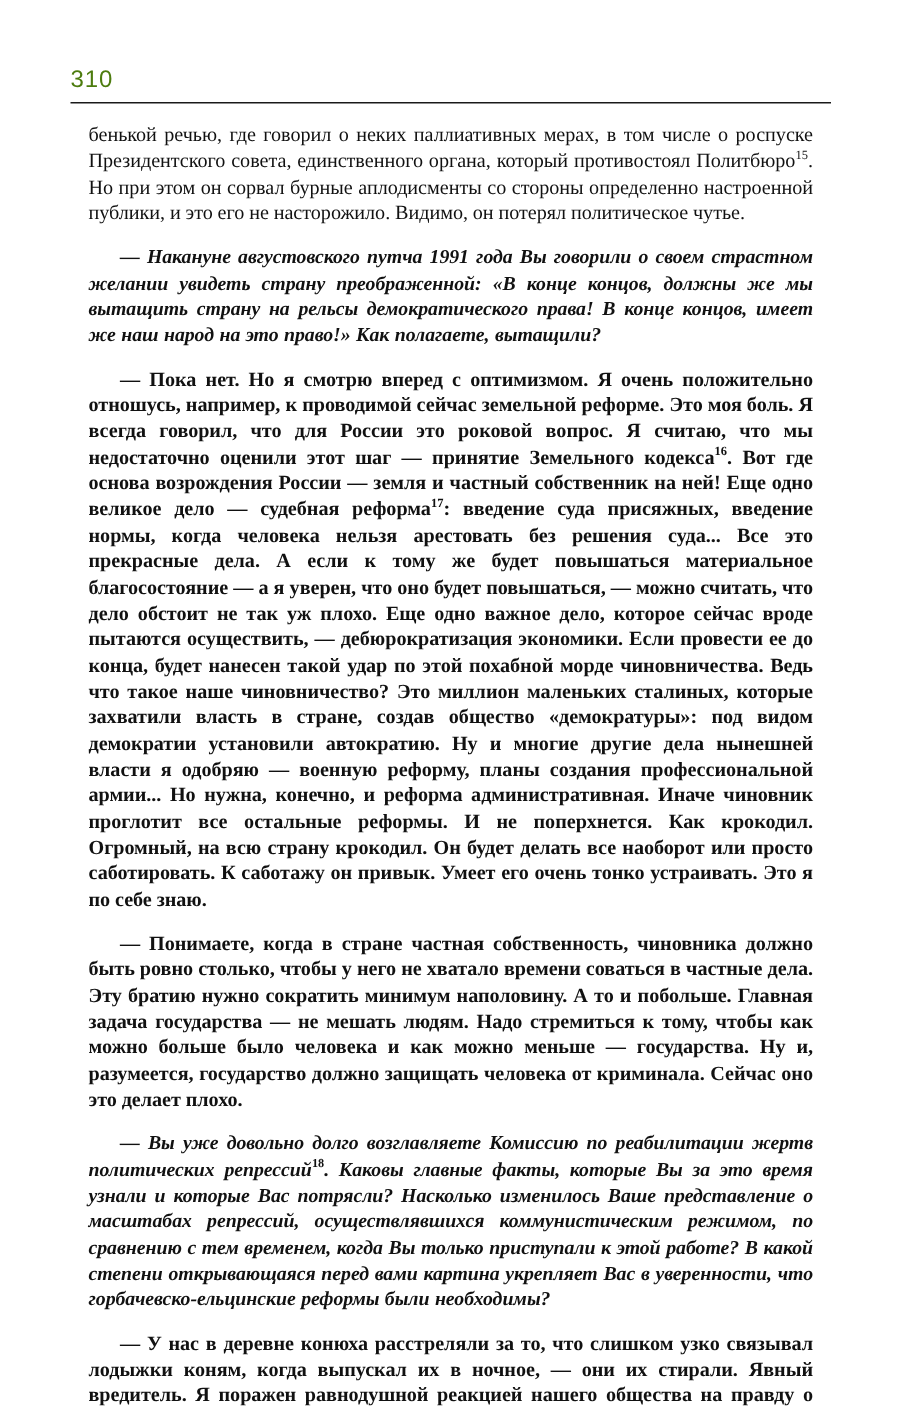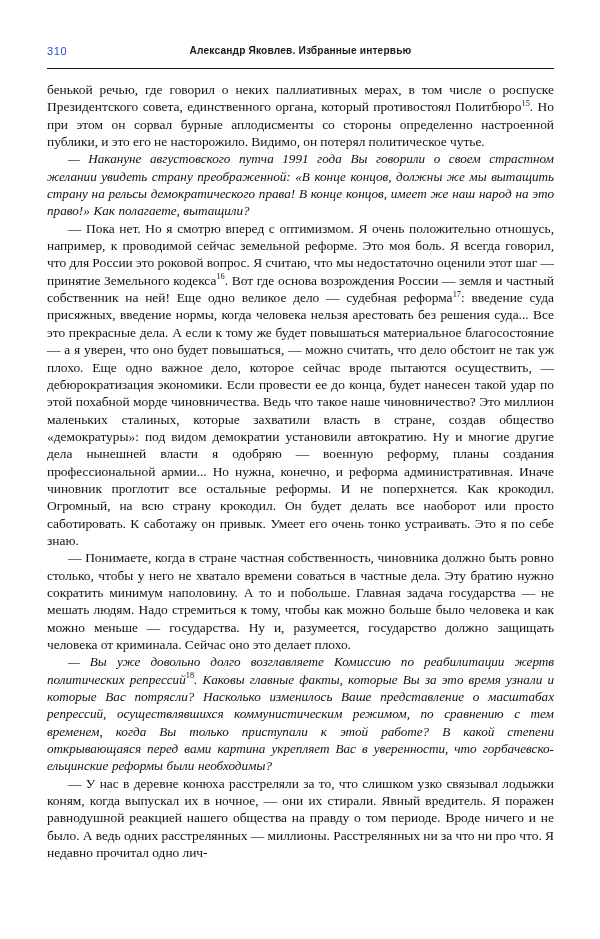--- a/index.html
+++ b/index.html
@@ -36,23 +36,23 @@
 
   
   .running-head {
     position: relative;
     height: 22px;
     display: flex;
     align-items: baseline;
   }
   .folio {
     font-family: "Liberation Sans", "DejaVu Sans", sans-serif;
-    font-size: 11px;
+    font-size: 16px;
     letter-spacing: 0.6px;
-    color: #1d4ed8;
+    color: #4d7c0f;
     white-space: nowrap;
   }
   .head-title {
     position: absolute;
     left: 0;
     right: 0;
     text-align: center;
     font-family: "Liberation Sans", "DejaVu Sans", sans-serif;
     font-size: 10.2px;
     font-weight: 700;
@@ -67,31 +67,32 @@
     height: 0;
     font-size: 0;
     line-height: 0;
   }
 
   
   .body-text {
     margin-top: 12px;
   }
   p.para {
-    margin: 0;
+    margin: 12px;
     font-size: 13.45px;
     line-height: 17.35px;
     text-align: justify;
     text-justify: inter-word;
     hyphens: none;
     word-spacing: -0.1px;
     letter-spacing: -0.02px;
   }
   p.para.indent {
     text-indent: 21px;
+    font-weight: bold;
   }
   p.para.q {
     font-style: italic;
     font-size: 13.2px;
     word-spacing: 0.35px;
   }
   sup.fn {
     font-size: 0.62em;
     vertical-align: super;
     line-height: 0;
@@ -101,21 +102,20 @@
 </style>
 </head>
 <body>
 
 <div class="page">
 
   <div class="text-column">
 
     <div class="running-head">
       <span class="folio">310</span>
-      <span class="head-title">Александр Яковлев. Избранные интервью</span>
     </div>
     <div class="head-rule"></div>
 
     <div class="body-text">
       <p class="para" id="p1">бенькой речью, где говорил о неких паллиативных мерах, в том числе о роспуске Президентского совета, единственного органа, который противостоял Политбюро<sup class="fn">15</sup>. Но при этом он сорвал бурные аплодисменты со стороны определенно настроенной публики, и это его не насторожило. Видимо, он потерял политическое чутье.</p>
       <p class="para indent q" id="p2">— Накануне августовского путча 1991 года Вы говорили о своем страстном желании увидеть страну преображенной: «В конце концов, должны же мы вытащить страну на рельсы демократического права! В конце концов, имеет же наш народ на это право!» Как полагаете, вытащили?</p>
       <p class="para indent" id="p3">— Пока нет. Но я смотрю вперед с оптимизмом. Я очень положительно отношусь, например, к проводимой сейчас земельной реформе. Это моя боль. Я всегда говорил, что для России это роковой вопрос. Я считаю, что мы недостаточно оценили этот шаг — принятие Земельного кодекса<sup class="fn">16</sup>. Вот где основа возрождения России — земля и частный собственник на ней! Еще одно великое дело — судебная реформа<sup class="fn">17</sup>: введение суда присяжных, введение нормы, когда человека нельзя арестовать без решения суда... Все это прекрасные дела. А если к тому же будет повышаться материальное благосостояние — а я уверен, что оно будет повышаться, — можно считать, что дело обстоит не так уж плохо. Еще одно важное дело, которое сейчас вроде пытаются осуществить, — дебюрократизация экономики. Если провести ее до конца, будет нанесен такой удар по этой похабной морде чиновничества. Ведь что такое наше чиновничество? Это миллион маленьких сталиных, которые захватили власть в стране, создав общество «демократуры»: под видом демократии установили автократию. Ну и многие другие дела нынешней власти я одобряю — военную реформу, планы создания профессиональной армии... Но нужна, конечно, и реформа административная. Иначе чиновник проглотит все остальные реформы. И не поперхнется. Как крокодил. Огромный, на всю страну крокодил. Он будет делать все наоборот или просто саботировать. К саботажу он привык. Умеет его очень тонко устраивать. Это я по себе знаю.</p>
       <p class="para indent" id="p5">— Понимаете, когда в стране частная собственность, чиновника должно быть ровно столько, чтобы у него не хватало времени соваться в частные дела. Эту братию нужно сократить минимум наполовину. А то и побольше. Главная задача государства — не мешать людям. Надо стремиться к тому, чтобы как можно больше было человека и как можно меньше — государства. Ну и, разумеется, государство должно защищать человека от криминала. Сейчас оно это делает плохо.</p>
       <p class="para indent q" id="p6">— Вы уже довольно долго возглавляете Комиссию по реабилитации жертв политических репрессий<sup class="fn">18</sup>. Каковы главные факты, которые Вы за это время узнали и которые Вас потрясли? Насколько изменилось Ваше представление о масштабах репрессий, осуществлявшихся коммунистическим режимом, по сравнению с тем временем, когда Вы только приступали к этой работе? В какой степени открывающаяся перед вами картина укрепляет Вас в уверенности, что горбачевско-ельцинские реформы были необходимы?</p>
       <p class="para indent" id="p7">— У нас в деревне конюха расстреляли за то, что слишком узко связывал лодыжки коням, когда выпускал их в ночное, — они их стирали. Явный вредитель. Я поражен равнодушной реакцией нашего общества на правду о том периоде. Вроде ничего и не было. А ведь одних расстрелянных — миллионы. Расстрелянных ни за что ни про что. Я недавно прочитал одно лич-</p>

